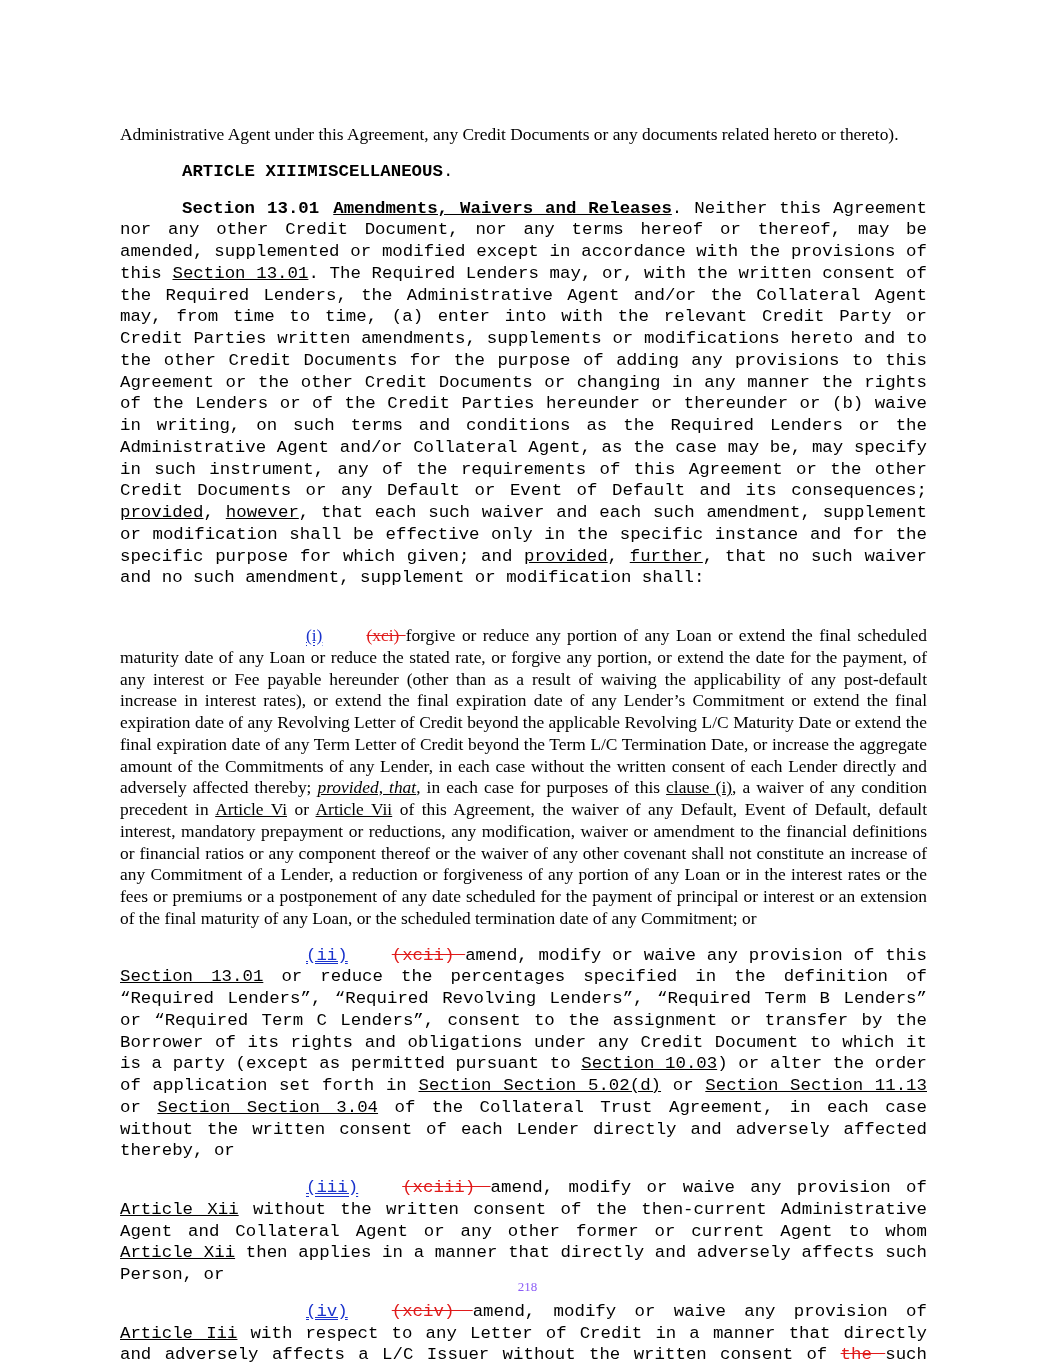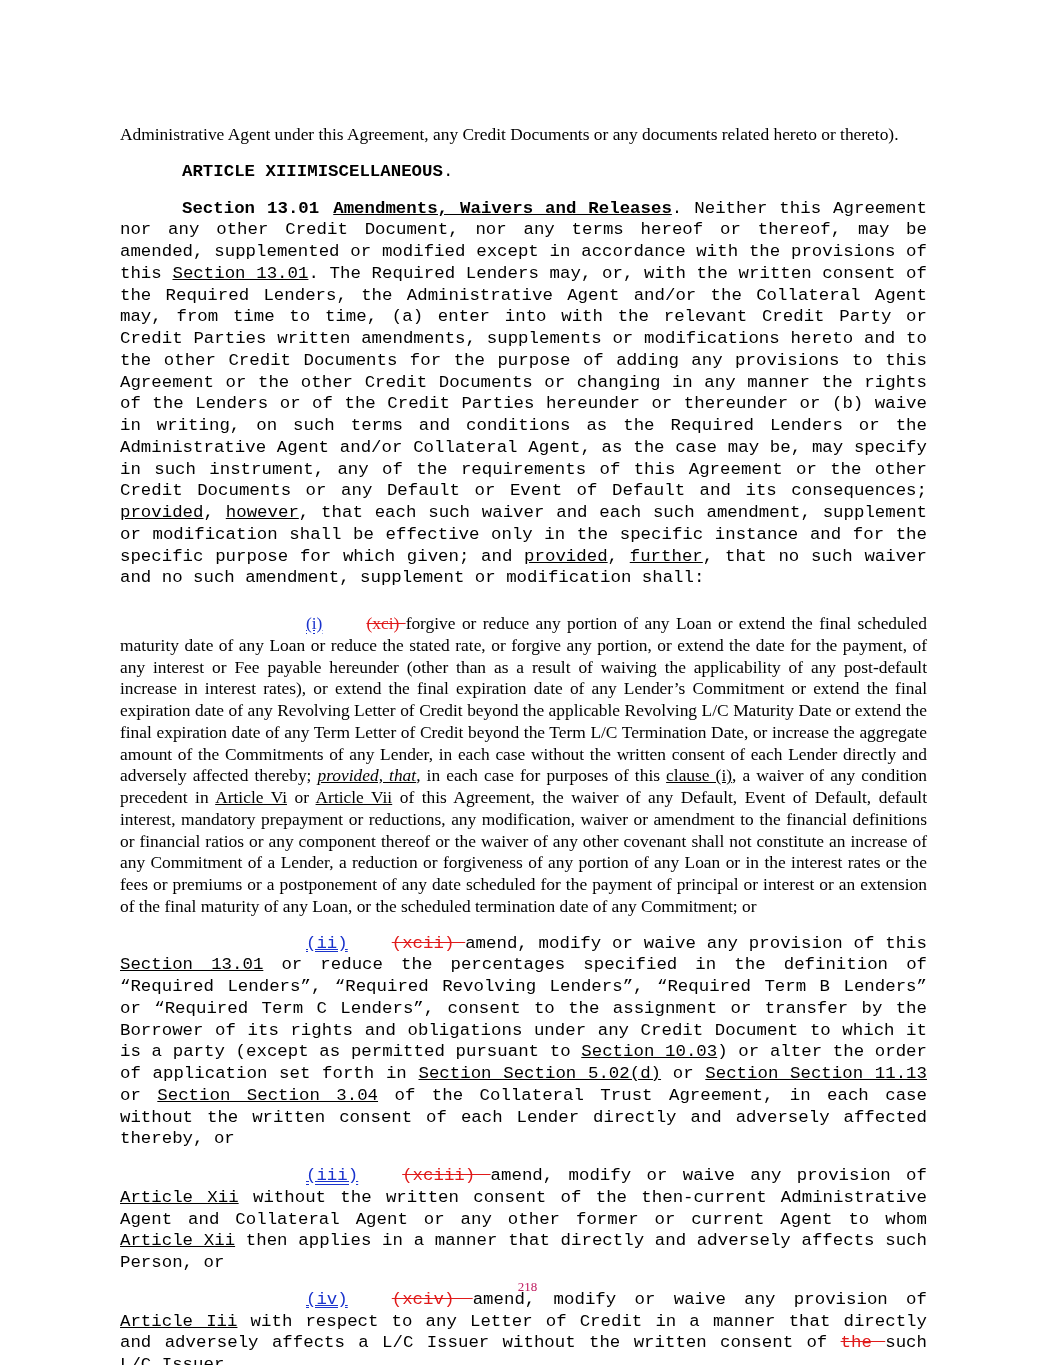--- a/index.html
+++ b/index.html
@@ -4,33 +4,33 @@
 <style>
   html, body { margin: 0; padding: 0; background: #ffffff; }
   body { width: 1055px; height: 1365px; position: relative; overflow: hidden; }
   .page {
     position: absolute; left: 120px; top: 124px; width: 807px;
     font-family: "Liberation Serif", "DejaVu Serif", serif;
     font-size: 17.4px; line-height: 21.75px; color: #000;
   }
   p { margin: 0; text-align: justify; }
   .gap { margin-top: 15px; font-family: Liberation Mono, monospace; }
-  .gap-lg { margin-top: 24px; }
+  .gap-lg { margin-top: 36px; }
   .indent { text-indent: 62px; }
   .clause-indent { text-indent: 186px; }
   .bold { font-weight: bold; }
   .u { text-decoration: underline; }
   .ins { color: #1a33cc; text-decoration: underline; text-decoration-style: double; }
   .del { color: #e01a1a; text-decoration: line-through; }
   .it { font-style: italic; }
   .tabgap { display: inline-block; width: 44px; }
   .tabgap-sm { display: inline-block; width: 14px; }
   .footer {
     position: absolute; left: 0; width: 1055px; top: 1279px; text-align: center;
-    font-family: "Liberation Serif", "DejaVu Serif", serif; font-size: 13px; color: #be185d;
+    font-family: "Liberation Serif", "DejaVu Serif", serif; font-size: 13px; color: #8b5cf6;
   }
 </style>
 </head>
 <body>
 
 <div class="page">
 
   <p><span>Administrative Agent under this Agreement, any Credit Documents or any documents related hereto or thereto).</span></p>
 
   <p class="gap indent bold"><span>ARTICLE XIIIMISCELLANEOUS</span><span style="font-weight:normal">.</span></p>

